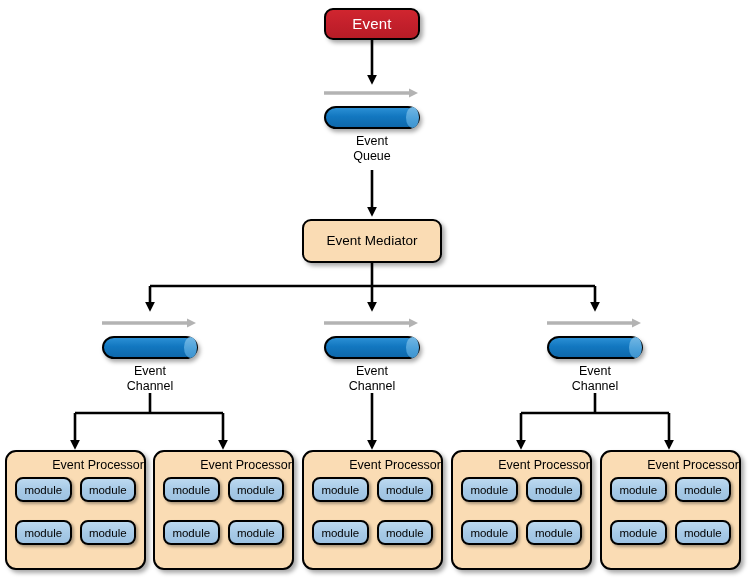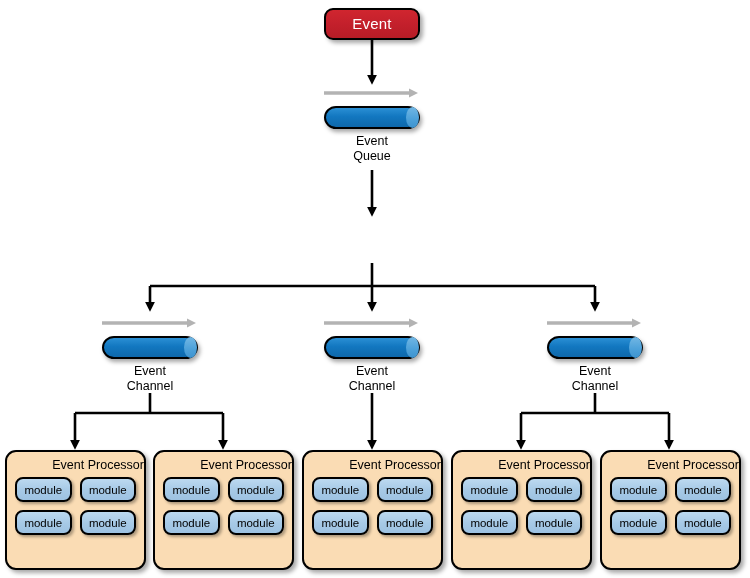--- a/index.html
+++ b/index.html
@@ -61,21 +61,21 @@
     align-items: flex-end;
   }
   .processor-title {
     font-size: 12.5px;
     color: #000000;
     margin-bottom: 5px;
   }
   .module-grid {
     display: grid;
     grid-template-columns: 1fr 1fr;
-    gap: 8px 8px;
+    gap: 18px 8px;
     padding: 0 8px 8px 8px;
     width: 100%;
     box-sizing: border-box;
   }
   .module {
     box-sizing: border-box;
     height: 25px;
     border: 2.5px solid #000000;
     border-radius: 8px;
     background: linear-gradient(180deg, #bcd9f0 0%, #a6c9e6 55%, #9dc2e2 100%);
@@ -187,20 +187,23 @@
   </div>
 
   <div class="cyl-group" style="left:324px; top:106px;">
     <div class="cyl">
       <div class="cyl-cap"></div>
     </div>
     <div class="cyl-label">Event
 Queue</div>
   </div>
 
+  <div class="node node-mediator" style="left:302px; top:219px; width:140px; height:44px;">
+    <span>Event Mediator</span>
+  </div>
 
   <div class="cyl-group" style="left:102px; top:336px;">
     <div class="cyl">
       <div class="cyl-cap"></div>
     </div>
     <div class="cyl-label">Event
 Channel</div>
   </div>
 
   <div class="cyl-group" style="left:324px; top:336px;">

